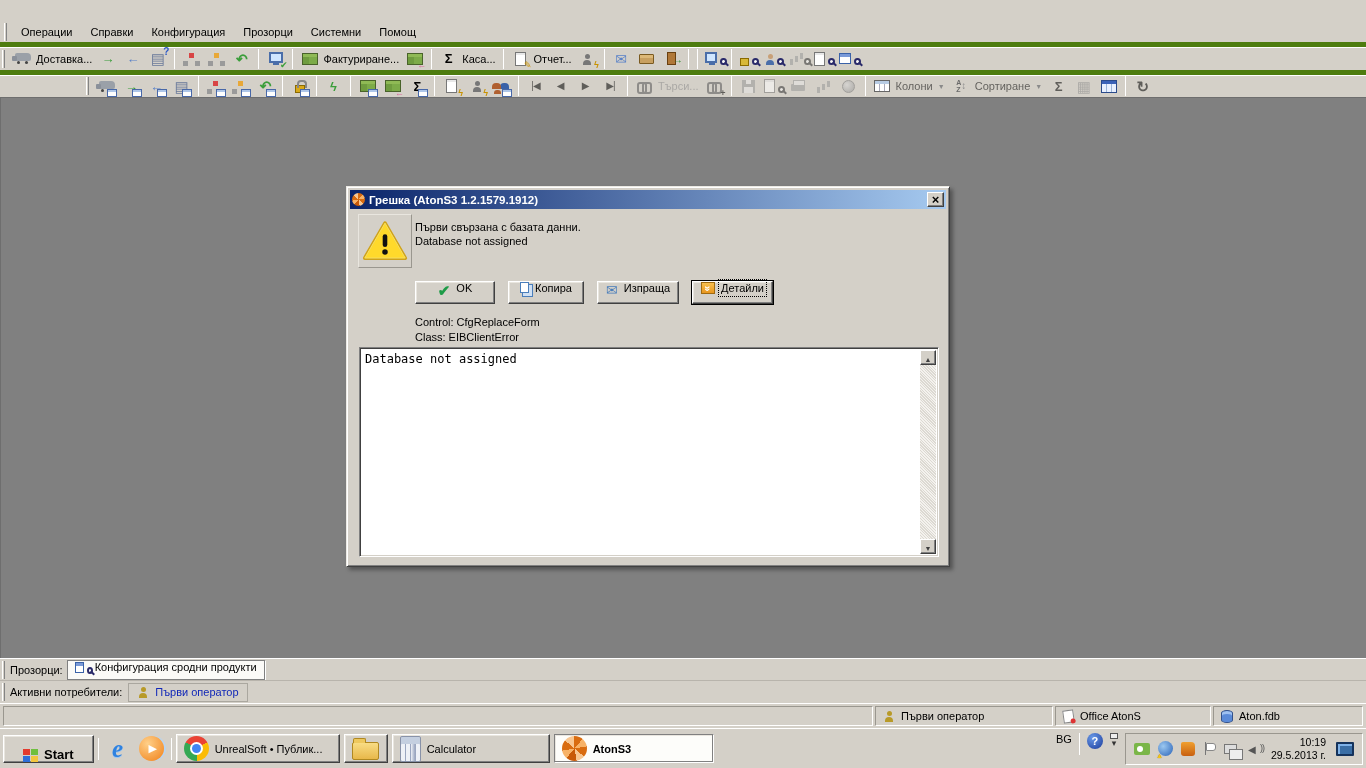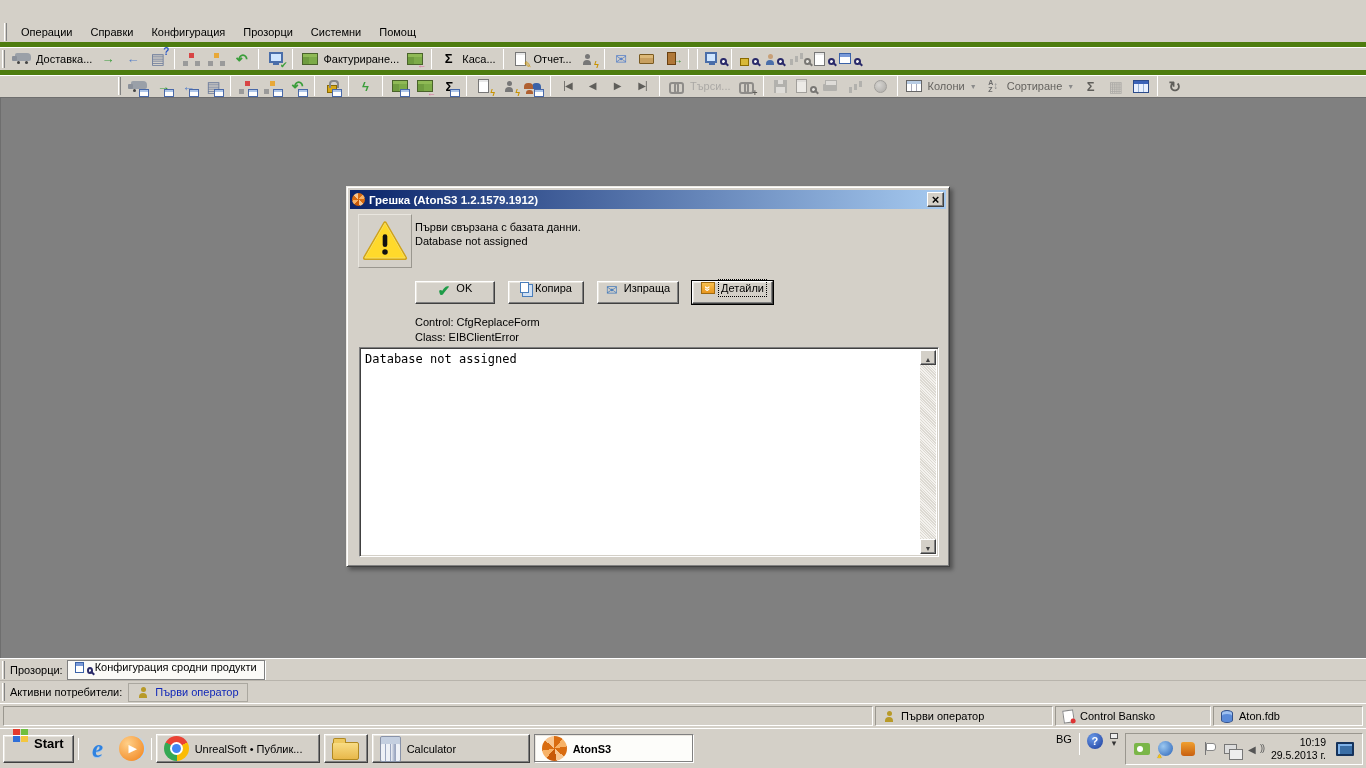--- a/index.html
+++ b/index.html
@@ -18,21 +18,21 @@
   .g-close::before{content:"×";font-size:13px;font-weight:bold;line-height:10px}
 
   
   .menubar{position:absolute;left:0;top:22px;width:100%;height:20px;background:#d4d0c8;display:flex;align-items:center;padding-left:2px}
   .mitem{padding:2px 9px}
   .grip{width:3px;height:18px;border-left:1px solid #fff;border-right:1px solid #848484;margin:0 5px 0 2px;flex:none}
 
   
   .tb{position:absolute;left:0;width:100%;background:#d4d0c8;display:flex;align-items:center;border-top:5px solid #4d7c0f;box-shadow:inset 0 1px 0 #fff}
   .tb1{top:42px;height:28px}
-  .tb2{top:70px;height:27px;padding-left:116px}
+  .tb2{top:70px;height:27px;padding-left:84px}
   .tbtn{height:24px;min-width:25px;padding:0 3px;display:flex;align-items:center;justify-content:center;gap:4px;position:relative;flex:none}
   .lbl{white-space:nowrap}
   .sep{width:1px;height:20px;background:#9e9b93;border-right:1px solid #fff;margin:0 4px;flex:none}
   .dis{filter:grayscale(1) opacity(.55)}
   .dis .lbl{color:#8c8880;filter:none}
 
   
   .ib{display:inline-flex;align-items:center;justify-content:center;width:19px;height:19px;position:relative;font-size:13px;line-height:1;flex:none}
   .ov{position:absolute;right:-2px;bottom:-2px;font-size:9px;line-height:1}
   .badge{position:absolute;right:-1px;bottom:-1px;width:10px;height:8px;background:#fff;border:1px solid #4868a8;box-shadow:inset 0 2px 0 #aec6e8}
@@ -136,21 +136,21 @@
   .statusbar{position:absolute;left:0;top:703px;width:100%;height:25px;background:#d4d0c8;display:flex;align-items:center;gap:2px;padding:2px 3px;border-top:1px solid #fff}
   .sp{height:20px;border:1px solid;border-color:#9a978f #fff #fff #9a978f;display:flex;align-items:center;gap:6px;padding:0 7px}
   .sp.fill{flex:1}
   .sp.w1{width:178px}.sp.w2{width:156px}.sp.w3{width:150px}
   .cert{width:11px;height:13px;background:#fff;border:1px solid #888;transform:rotate(-8deg);position:relative}
   .cert::after{content:"";position:absolute;right:-2px;bottom:-2px;width:5px;height:5px;border-radius:50%;background:#d33}
   .db{width:12px;height:13px;background:#5a8ad8;border:1px solid #33518a;border-radius:6px/3px;box-shadow:inset 0 3px 0 #9ec0f0}
 
   
   .taskbar{position:absolute;left:0;top:728px;width:100%;height:40px;background:#d4d0c8;border-top:1px solid #fff;display:flex;align-items:center;gap:4px;padding:0 3px}
-  .startbtn{display:flex;align-items:flex-start;gap:5px;height:28px;padding:0 9px;background:#d4d0c8;border:1px solid;border-color:#fff #404040 #404040 #fff;box-shadow:inset -1px -1px 0 #808080,inset 1px 1px 0 #e9e6df;font-weight:bold;font-size:13px}
+  .startbtn{display:flex;align-items:flex-end;gap:5px;height:28px;padding:0 19px;background:#d4d0c8;border:1px solid;border-color:#fff #404040 #404040 #fff;box-shadow:inset -1px -1px 0 #808080,inset 1px 1px 0 #e9e6df;font-weight:bold;font-size:13px}
   .winflag{width:7px;height:6px;background:#e33b2e;box-shadow:8px 0 0 #6fbf3f,0 7px 0 #2f6fd8,8px 7px 0 #f3c63f;margin:-7px 9px 7px 0}
   .ql{width:30px;height:30px;display:flex;align-items:center;justify-content:center}
   .ie{font-family:"Liberation Serif",serif;font-style:italic;font-weight:bold;font-size:25px;color:#2f82e0;text-shadow:0 1px 0 #9cc4f0}
   .wmp{width:25px;height:25px;border-radius:50%;background:radial-gradient(circle at 35% 30%,#ffd089,#f08018);display:flex;align-items:center;justify-content:center;box-shadow:2px 0 0 #b8d4f0}
   .wmp::before{content:"▶";color:#fff;font-size:11px;margin-left:2px}
   .task{display:flex;align-items:center;gap:6px;height:29px;padding:0 7px;background:#d4d0c8;border:1px solid;border-color:#fff #404040 #404040 #fff;box-shadow:inset -1px -1px 0 #808080,inset 1px 1px 0 #e9e6df;white-space:nowrap;overflow:hidden}
   .task.browser{width:164px}.task.foldertask{width:44px;justify-content:center}.task.calc{width:158px}
   .task.active{width:160px;background:#fdfdfa;font-weight:bold;border-color:#808080 #fff #fff #808080}
   .chrome{width:25px;height:25px;border-radius:50%;background:conic-gradient(from -60deg,#ea4335 0 120deg,#fbbc05 0 240deg,#34a853 0 360deg);position:relative;flex:none}
   .chrome::before{content:"";position:absolute;inset:6px;border-radius:50%;background:#fff}
@@ -583,21 +583,21 @@
   <div class="statusbar">
     <span class="sp fill"></span>
     <span class="sp w1">
       <span class="ib" style="width:12px;height:14px">
           <span class="person yel"></span>
         </span>
       <span>Първи оператор</span>
     </span>
     <span class="sp w2">
       <span class="cert"></span>
-      <span>Control Bansko</span>
+      <span>Office AtonS</span>
     </span>
     <span class="sp w3">
       <span class="db"></span>
       <span>Aton.fdb</span>
     </span>
   </div>
 
   <div class="taskbar">
     <span class="startbtn">
       <span class="winflag"></span>

